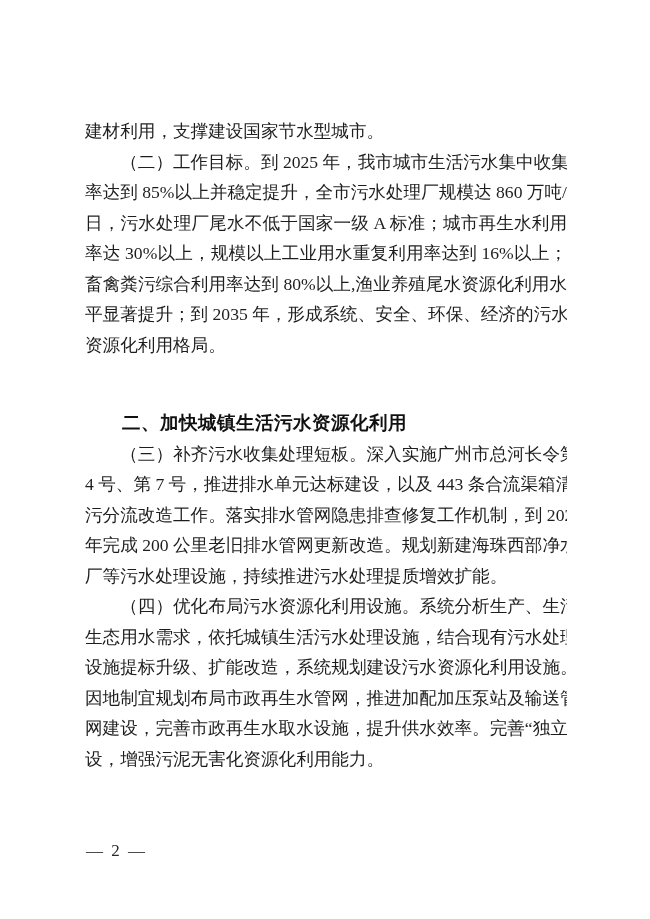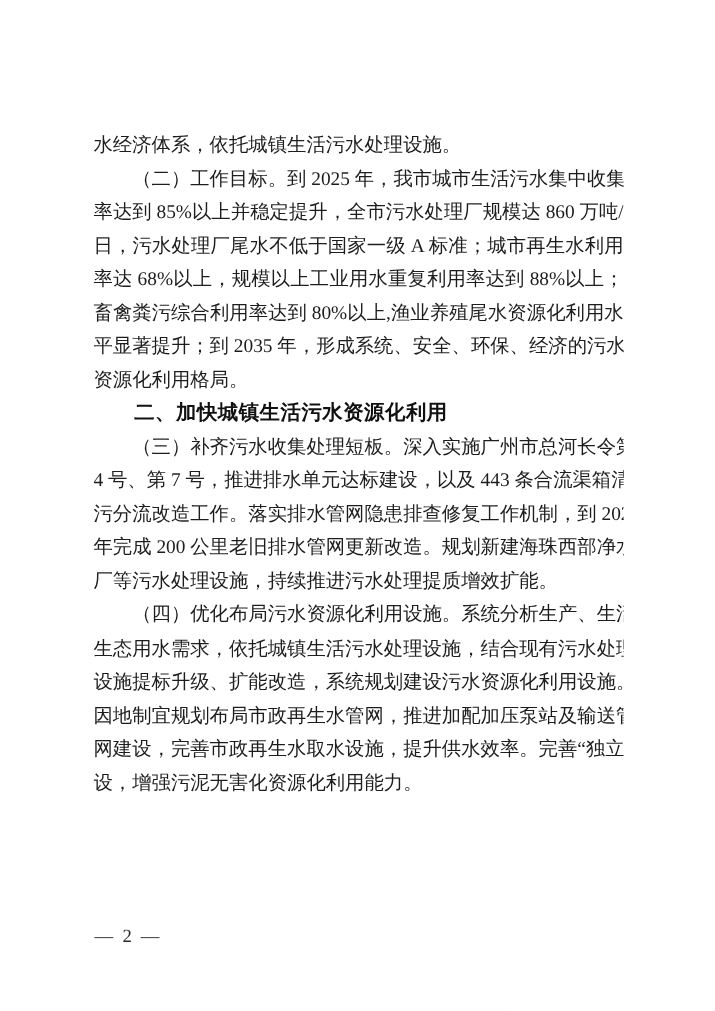--- a/index.html
+++ b/index.html
@@ -42,46 +42,47 @@
   }
   .heading {
     line-height: 30.5px;
     height: 30.5px;
     font-size: 18.5px;
     font-weight: 700;
     font-family: "Liberation Sans", "DejaVu Sans", sans-serif;
     text-indent: 2em;
     letter-spacing: 0.5px;
     color: #111111;
+    margin-top: 48px;
   }
   .footer {
     position: absolute;
     left: 86px;
     top: 841px;
     font-size: 17px;
     line-height: 20px;
     color: #2a2a2a;
     letter-spacing: 2px;
   }
 </style>
 </head>
 <body>
 
 <div class="page">
   <div class="content">
 
     <div class="para">
-        <div class="line">水经济体系，依托城镇生活污水处理设施。</div>
+        <div class="line">建材利用，支撑建设国家节水型城市。</div>
       </div>
 
     <div class="para indent">
         <div class="line">（二）工作目标。到 2025 年，我市城市生活污水集中收集</div>
         <div class="line">率达到 85%以上并稳定提升，全市污水处理厂规模达 860 万吨/</div>
         <div class="line">日，污水处理厂尾水不低于国家一级 A 标准；城市再生水利用</div>
-        <div class="line">率达 68%以上，规模以上工业用水重复利用率达到 88%以上；</div>
+        <div class="line">率达 30%以上，规模以上工业用水重复利用率达到 16%以上；</div>
         <div class="line">畜禽粪污综合利用率达到 80%以上,渔业养殖尾水资源化利用水</div>
         <div class="line">平显著提升；到 2035 年，形成系统、安全、环保、经济的污水</div>
         <div class="line">资源化利用格局。</div>
       </div>
 
     <div class="heading">二、加快城镇生活污水资源化利用</div>
 
     <div class="para indent">
         <div class="line">（三）补齐污水收集处理短板。深入实施广州市总河长令第</div>
         <div class="line">4 号、第 7 号，推进排水单元达标建设，以及 443 条合流渠箱清</div>

